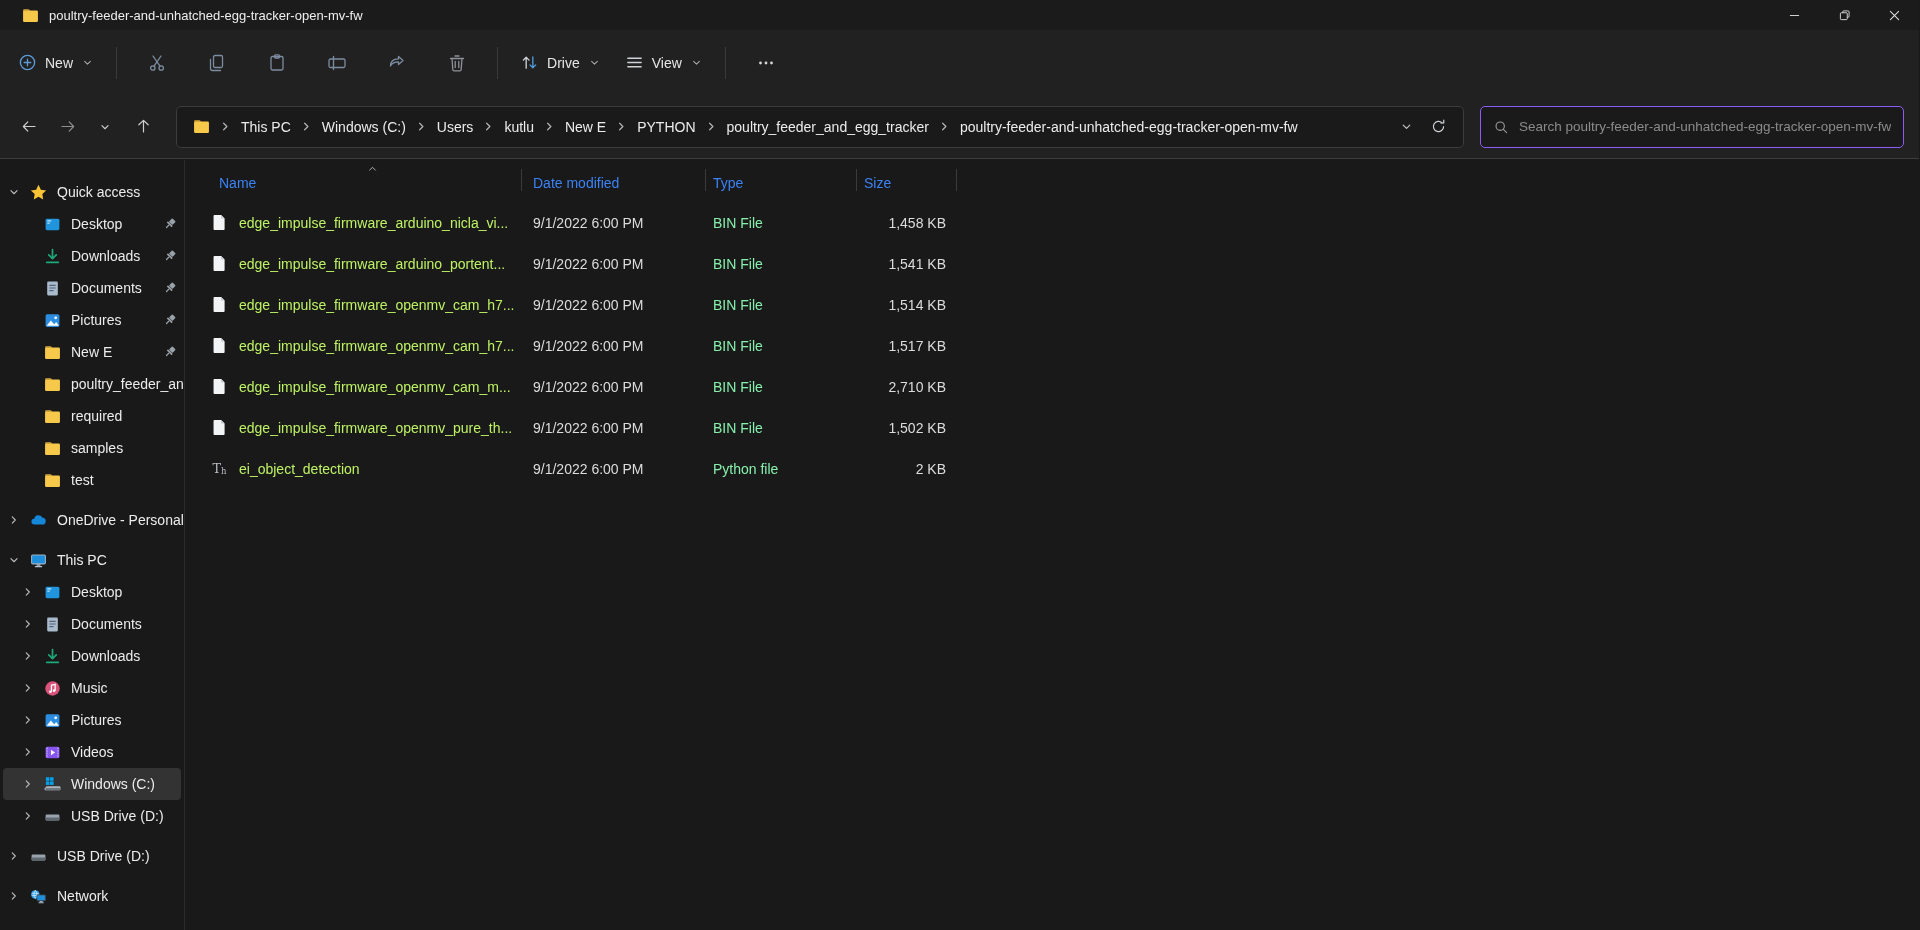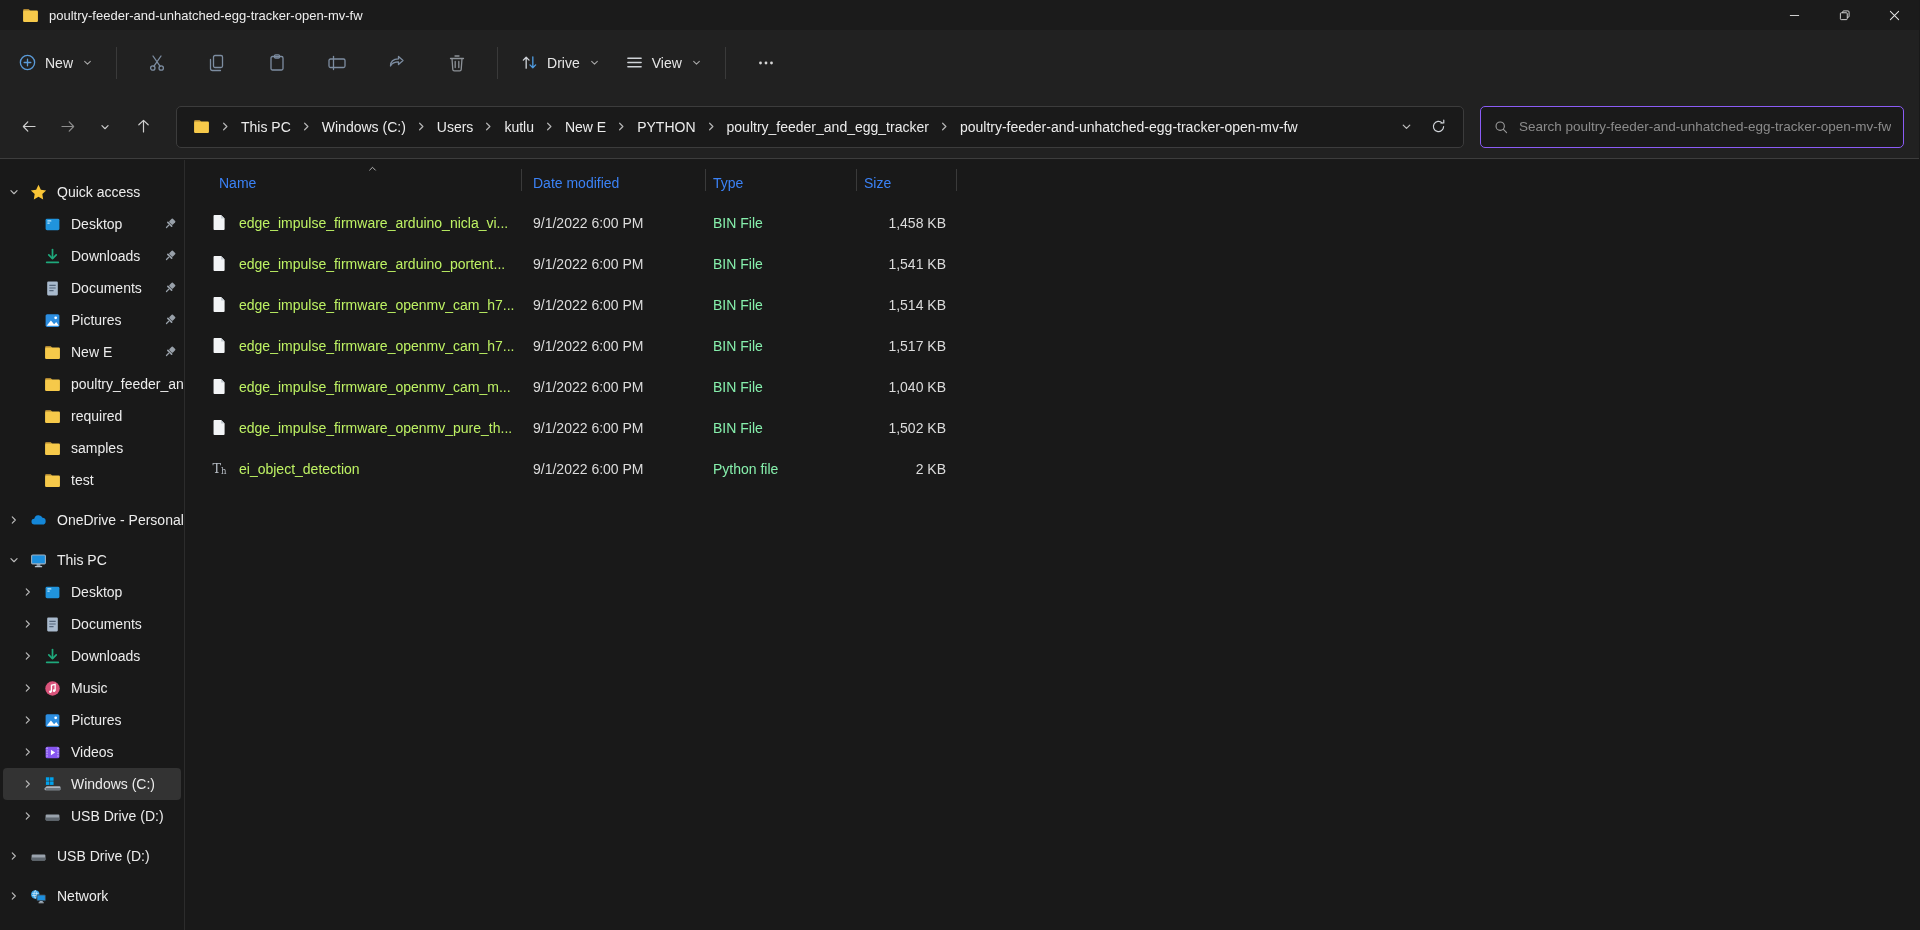--- a/index.html
+++ b/index.html
@@ -702,21 +702,21 @@
           <span class="ftype">BIN File</span>
           <span class="fsize">1,517 KB</span>
         </div>
         <div class="frow">
           <svg class="fi">
               <use href="#i-file"></use>
             </svg>
           <span class="fname">edge_impulse_firmware_openmv_cam_m...</span>
           <span class="fdate">9/1/2022 6:00 PM</span>
           <span class="ftype">BIN File</span>
-          <span class="fsize">1,040 KB</span>
+          <span class="fsize">2,710 KB</span>
         </div>
         <div class="frow">
           <svg class="fi">
               <use href="#i-file"></use>
             </svg>
           <span class="fname">edge_impulse_firmware_openmv_pure_th...</span>
           <span class="fdate">9/1/2022 6:00 PM</span>
           <span class="ftype">BIN File</span>
           <span class="fsize">1,502 KB</span>
         </div>

